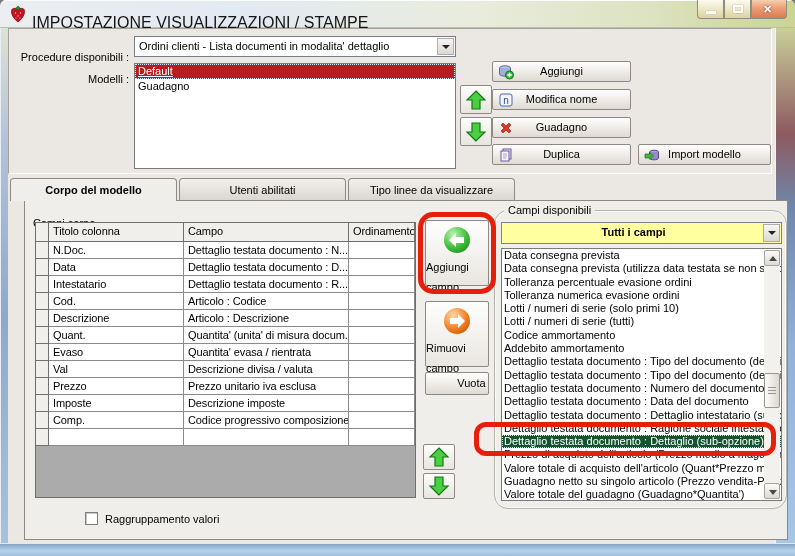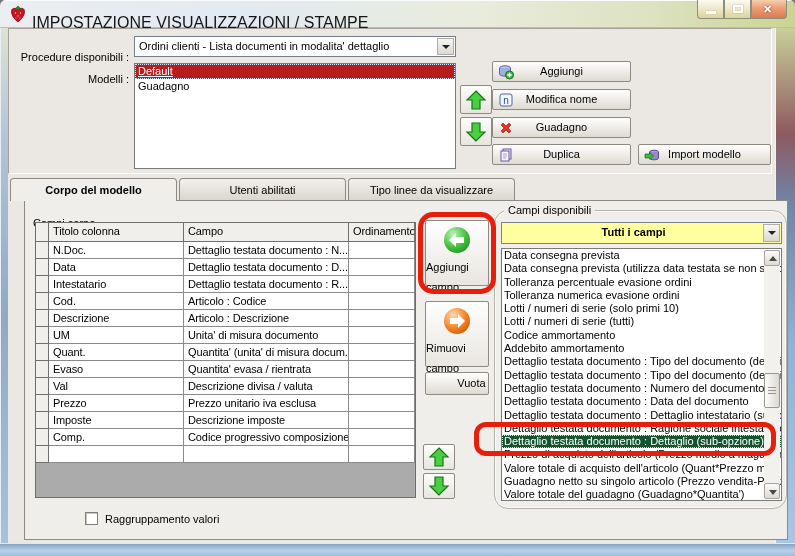--- a/index.html
+++ b/index.html
@@ -271,26 +271,20 @@
             <div class="g-row">
             <div class="g-sel"></div>
             <div class="g-cell c1">Cod.</div>
             <div class="g-cell c2">Articolo : Codice</div>
             <div class="g-cell c3"></div>
           </div>
             <div class="g-row">
             <div class="g-sel"></div>
             <div class="g-cell c1">Descrizione</div>
             <div class="g-cell c2">Articolo : Descrizione</div>
-            <div class="g-cell c3"></div>
-          </div>
-            <div class="g-row">
-            <div class="g-sel"></div>
-            <div class="g-cell c1">UM</div>
-            <div class="g-cell c2">Unita' di misura documento</div>
             <div class="g-cell c3"></div>
           </div>
             <div class="g-row">
             <div class="g-sel"></div>
             <div class="g-cell c1">Quant.</div>
             <div class="g-cell c2">Quantita' (unita' di misura docum...</div>
             <div class="g-cell c3"></div>
           </div>
             <div class="g-row">
             <div class="g-sel"></div>

